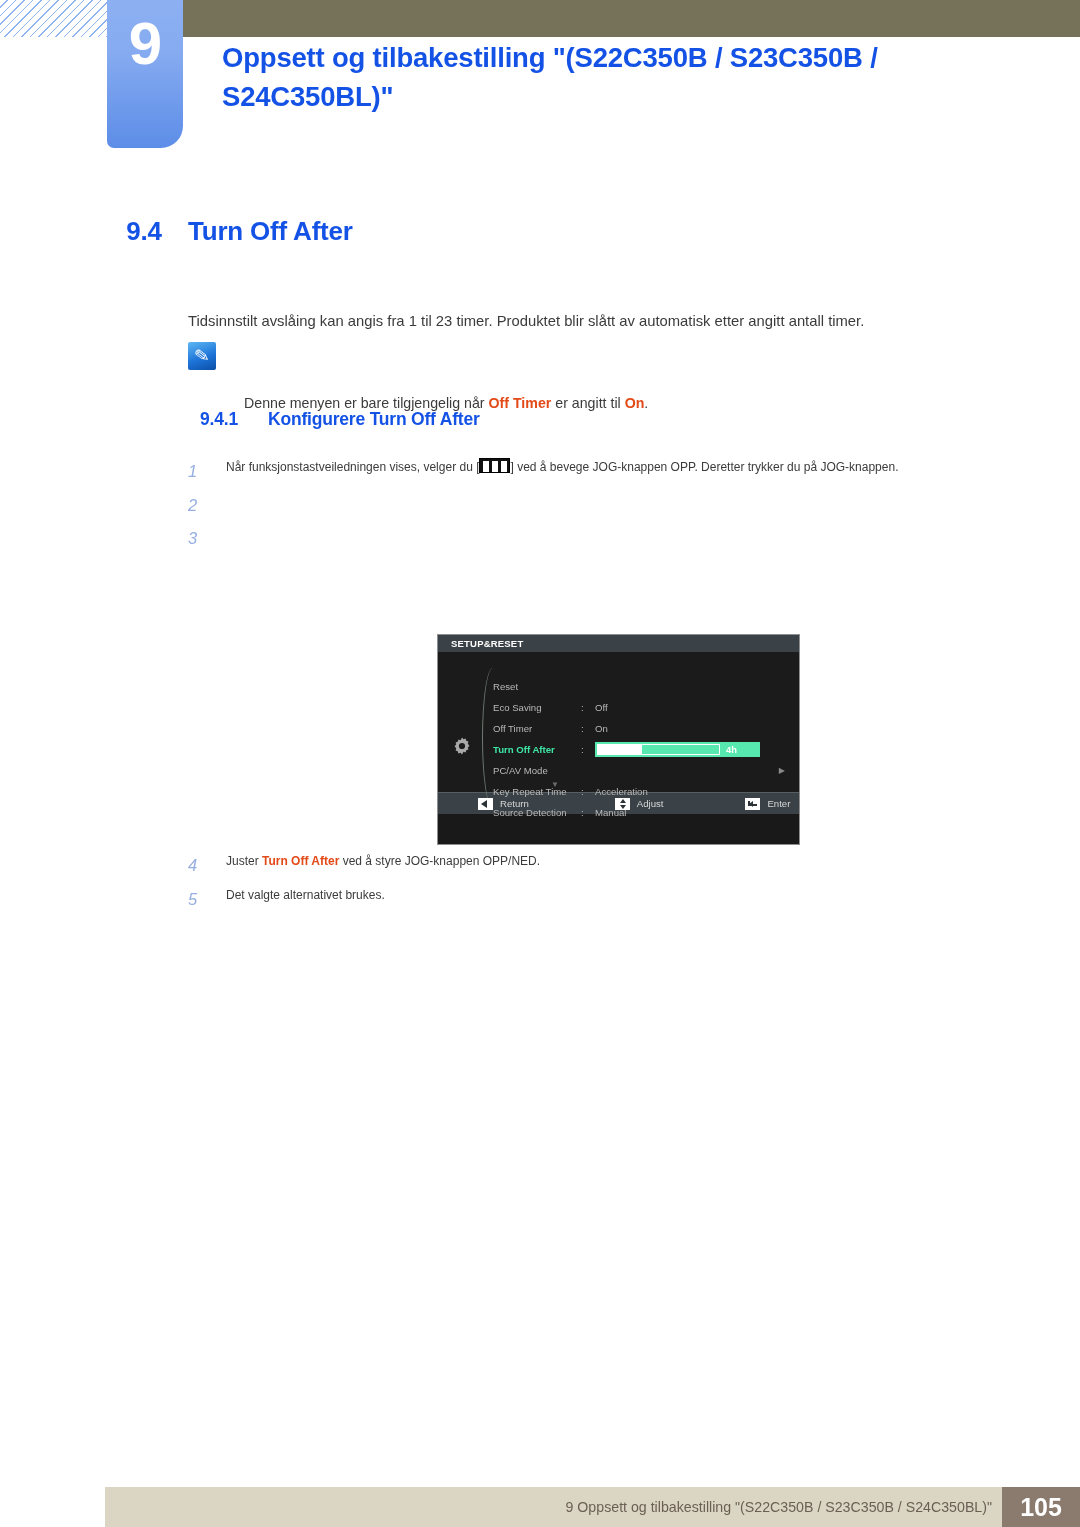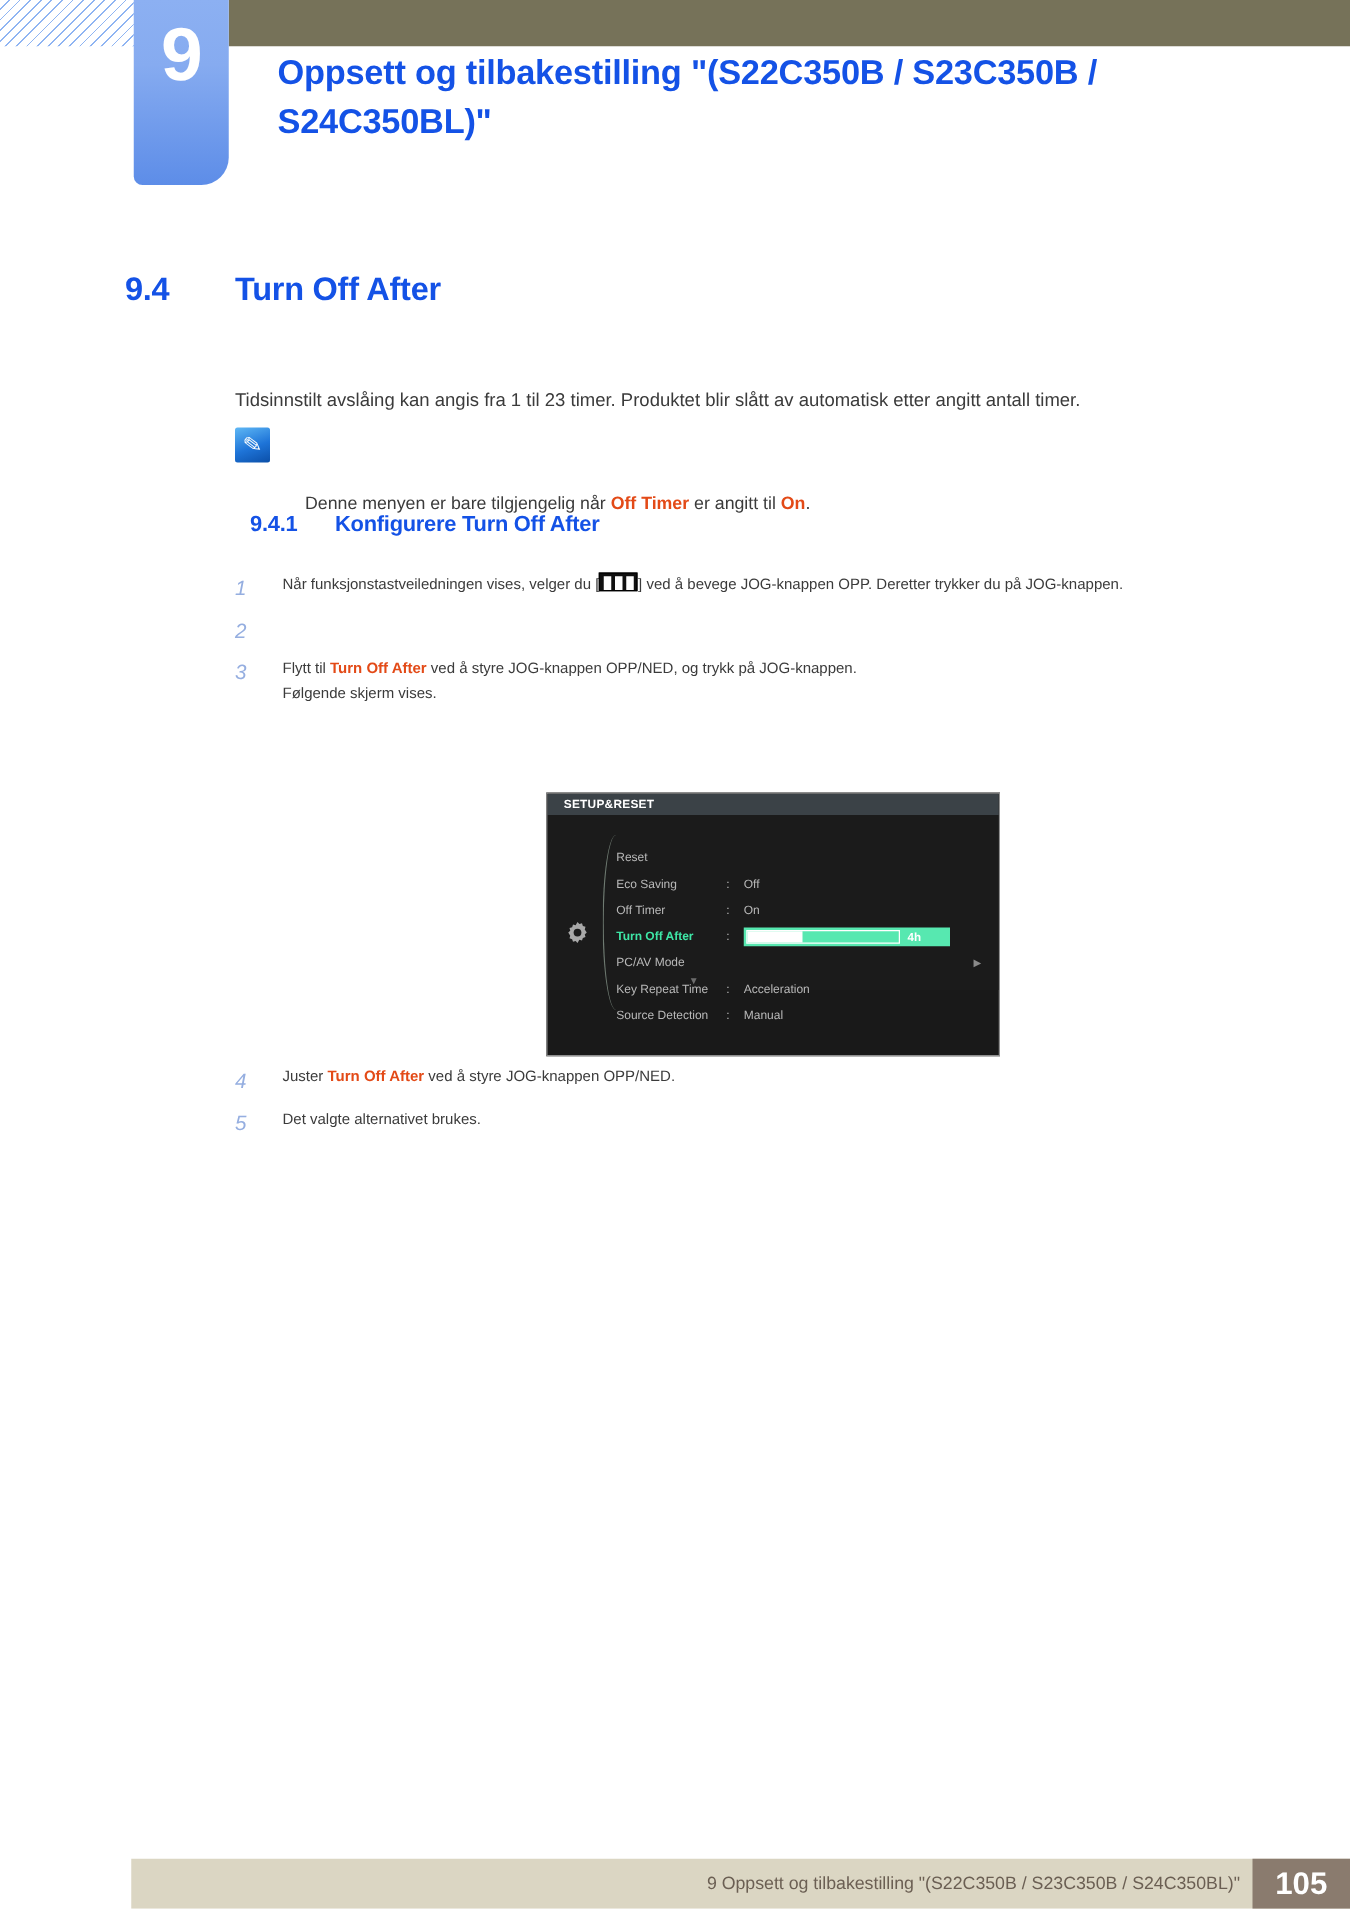--- a/index.html
+++ b/index.html
@@ -70,21 +70,21 @@
 
   
   .section-heading {
     position: absolute;
     left: 100px; top: 216px;
     font-size: 26px;
     font-weight: bold;
     color: #1452e6;
     letter-spacing: -0.2px;
   }
-  .section-heading .num { display: inline-block; width: 88px; }
+  .section-heading .num { display: inline-block; width: 88px; text-align: center; }
 
   
   .intro {
     position: absolute;
     left: 188px; top: 310px;
     width: 830px;
     font-size: 14.8px;
     color: #3b3b3b;
     line-height: 1.6;
   }
@@ -384,21 +384,20 @@
 <div class="steps">
     <div class="step">
       <div class="step-num">1</div>
       <div class="step-body"><span>Når funksjonstastveiledningen vises, velger du [</span><span class="menu-key"><i></i><i></i><i></i></span><span>] ved å bevege JOG-knappen OPP. Deretter trykker du på JOG-knappen.</span></div>
     </div>
     <div class="step">
       <div class="step-num">2</div>
     </div>
     <div class="step">
       <div class="step-num">3</div>
-      <div class="step-body"><span>Flytt til </span><span class="hl-orange">Turn Off After</span><span> ved å styre JOG-knappen OPP/NED, og trykk på JOG-knappen.</span><br><span>Følgende skjerm vises.</span></div>
     </div>
   </div>
 
 <div class="osd">
   <div class="osd-title">SETUP&amp;RESET</div>
   <div class="osd-body">
     <div class="osd-gear">
       <svg viewBox="0 0 20 20" width="20" height="20" aria-hidden="true">
         <path fill="#a8a8a8" d="M10 1.6l1.5 1.6 2.1-.6.7 2.1 2.1.7-.6 2.1L17.4 10l-1.6 1.5.6 2.1-2.1.7-.7 2.1-2.1-.6L10 18.4 8.5 16.8l-2.1.6-.7-2.1-2.1-.7.6-2.1L2.6 10l1.6-1.5-.6-2.1 2.1-.7.7-2.1 2.1.6z"></path>
         <circle cx="10" cy="10" r="3.1" fill="#1b1b1b"></circle>
@@ -441,20 +440,41 @@
           <div class="osd-value">Acceleration</div>
         </div>
         <div class="osd-row">
           <div class="osd-label">Source Detection</div>
           <div class="osd-colon">:</div>
           <div class="osd-value">Manual</div>
         </div>
       </div>
     <div class="osd-down">▼</div>
   </div>
+  <div class="osd-footer">
+      <div class="osd-fitem">
+        <span class="osd-fico">
+          <span class="tri-l"></span>
+        </span>
+        <span>Return</span>
+      </div>
+      <div class="osd-fitem">
+        <span class="osd-fico">
+          <span class="ud"></span>
+          <span class="ud2"></span>
+        </span>
+        <span>Adjust</span>
+      </div>
+      <div class="osd-fitem">
+        <span class="osd-fico">
+          <span class="ent"></span>
+        </span>
+        <span>Enter</span>
+      </div>
+    </div>
 </div>
 
 <div class="steps-after">
     <div class="step">
       <div class="step-num">4</div>
       <div class="step-body"><span>Juster </span><span class="hl-orange">Turn Off After</span><span> ved å styre JOG-knappen OPP/NED.</span></div>
     </div>
     <div class="step">
       <div class="step-num">5</div>
       <div class="step-body"><span>Det valgte alternativet brukes.</span></div>

